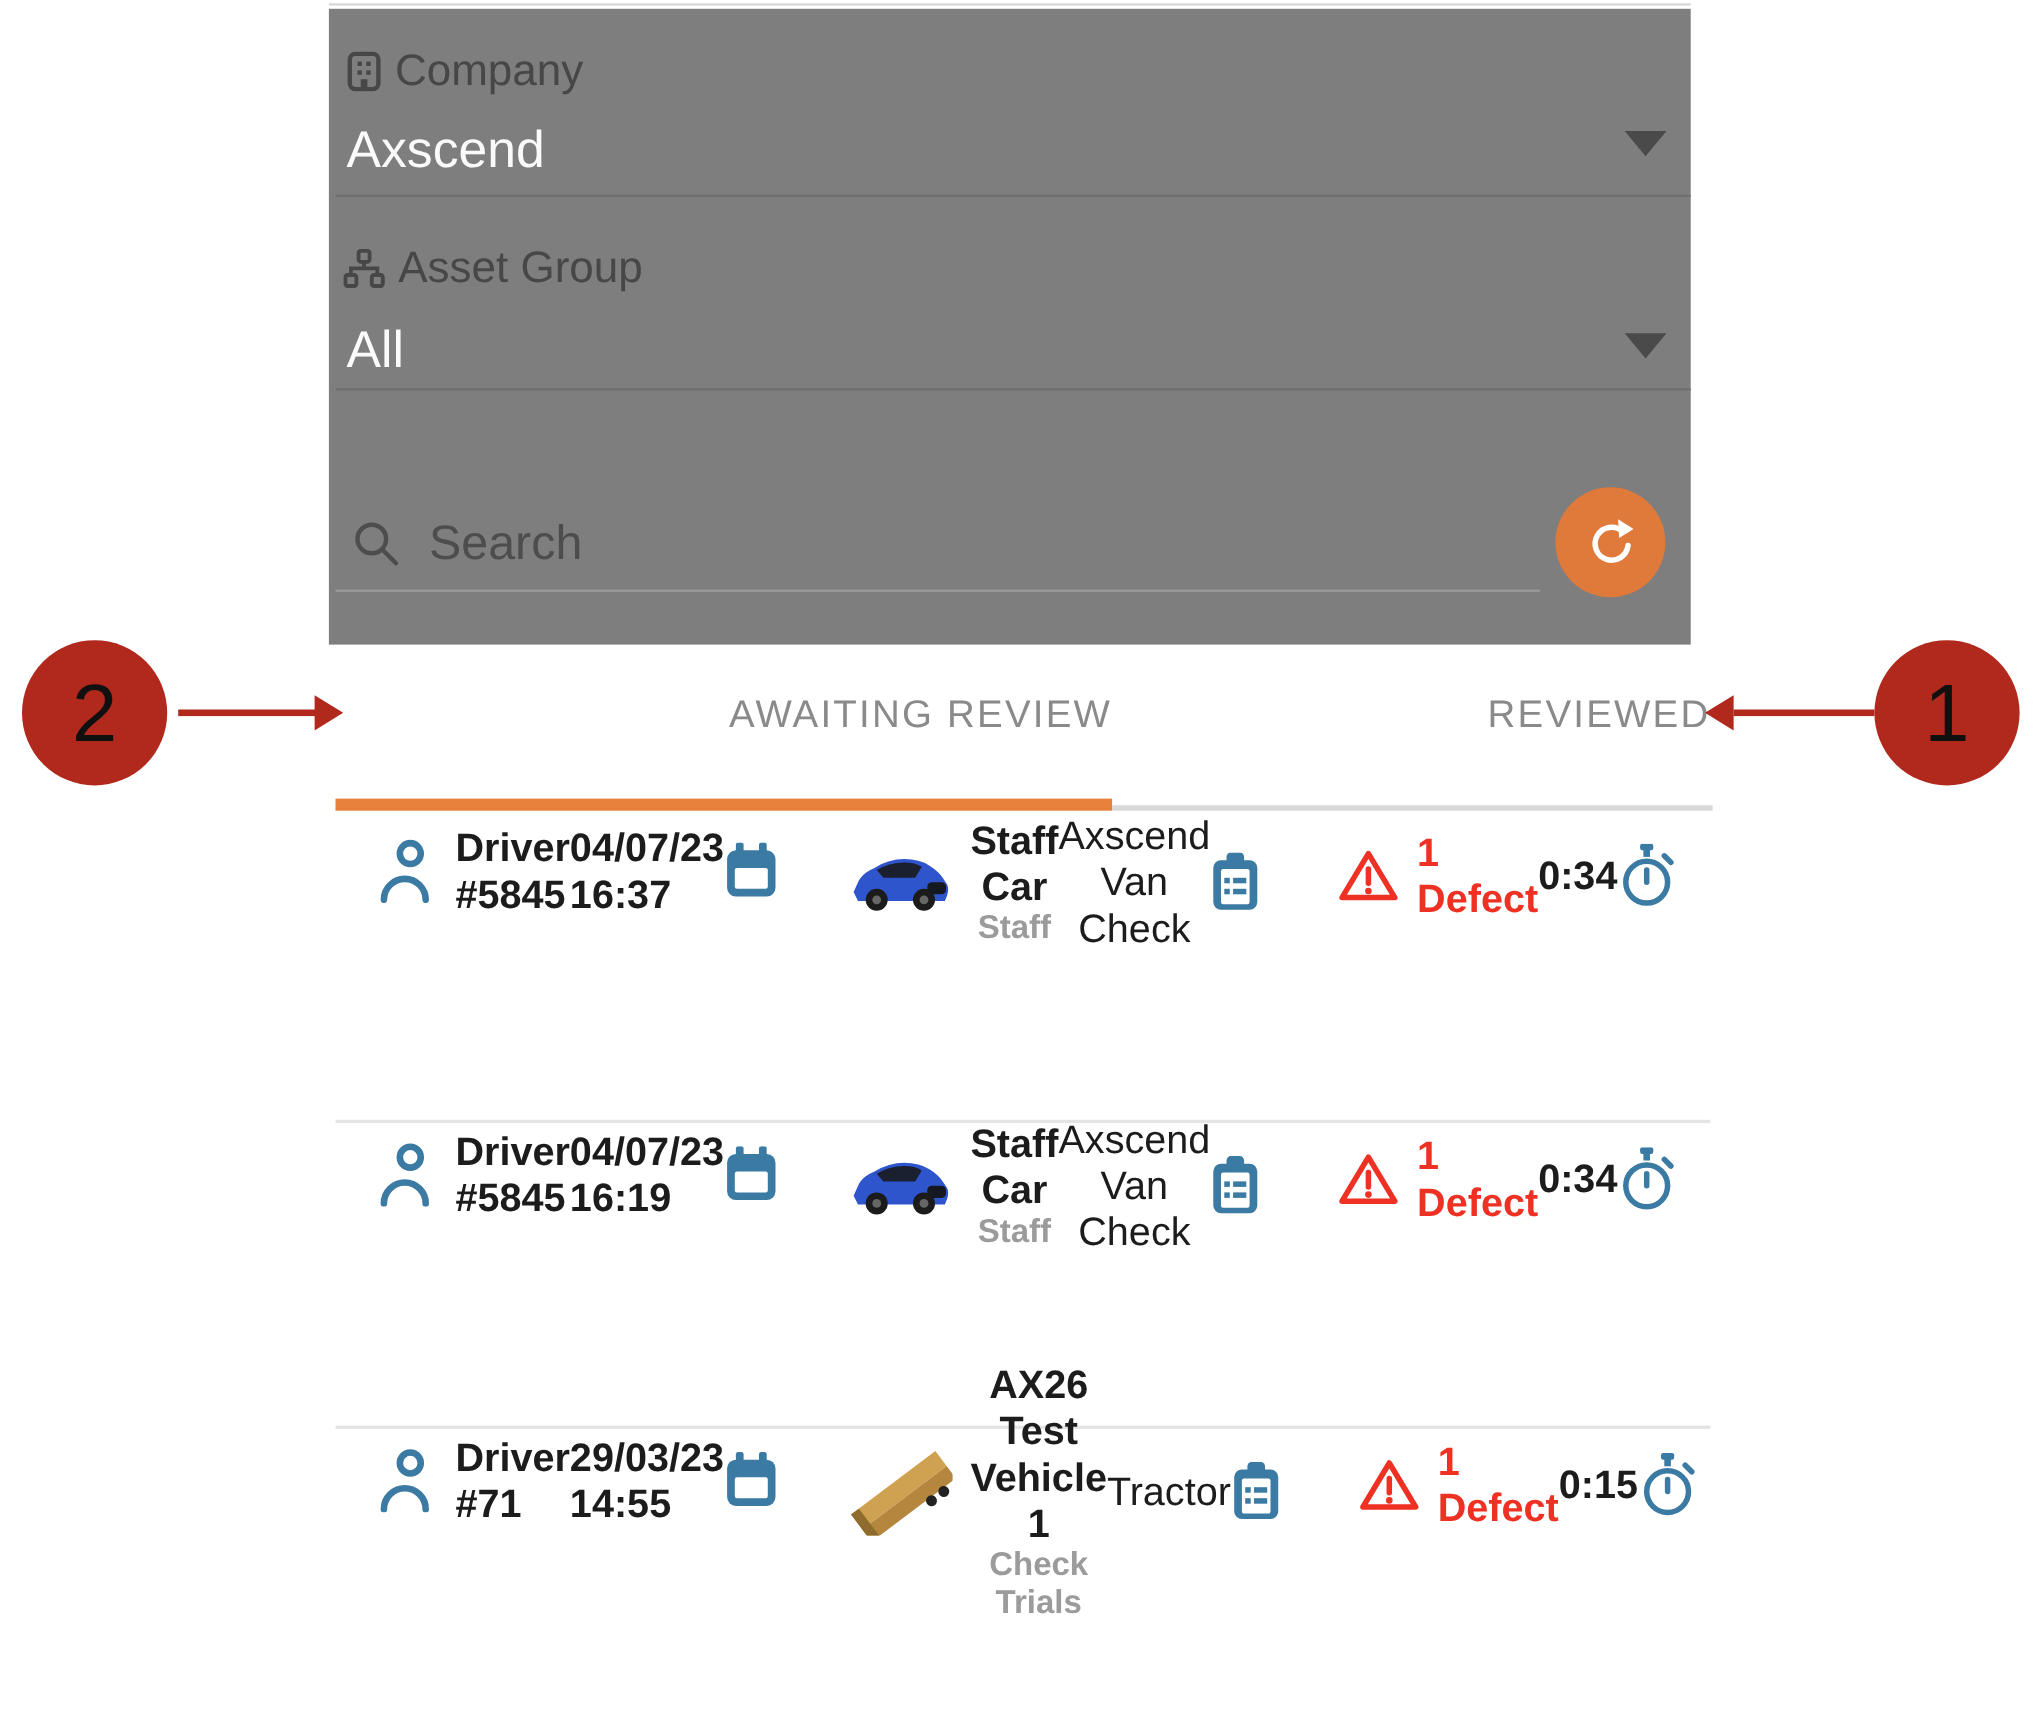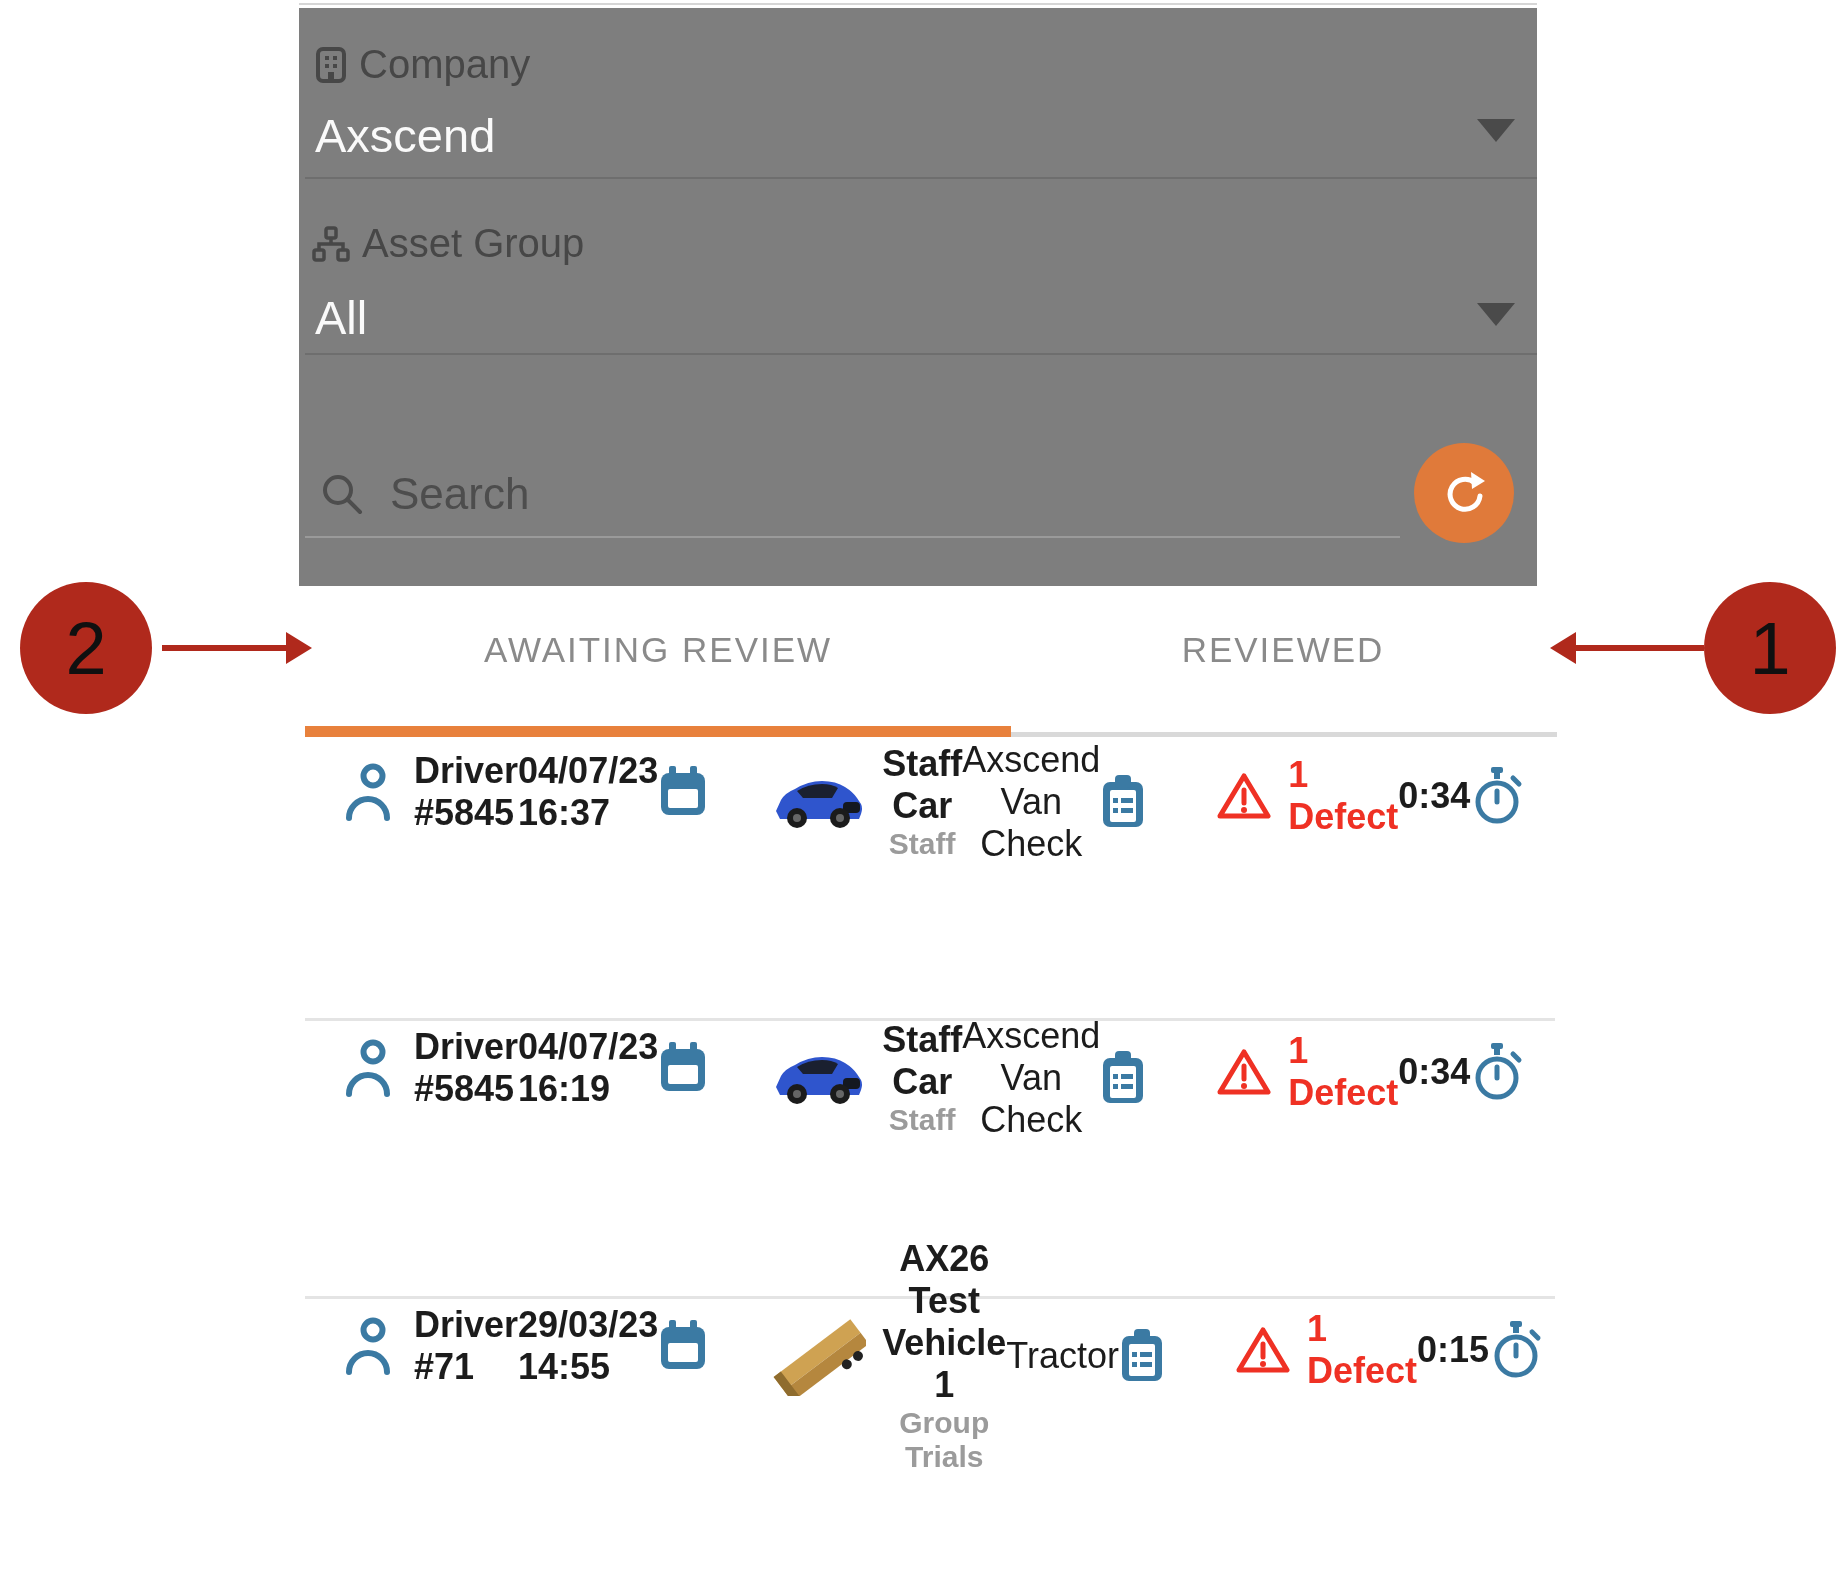--- a/index.html
+++ b/index.html
@@ -14,21 +14,21 @@
   .caret{position:absolute;width:0;height:0;border-left:19px solid transparent;border-right:19px solid transparent;border-top:23px solid #4a4a4a;}
   .p-divider{position:absolute;left:305px;width:1232px;height:2px;background:#6e6e6e;}
   .search-row{position:absolute;left:318px;top:468px;display:flex;align-items:center;gap:22px;}
   .search-input{background:transparent;border:none;outline:none;font-size:44px;color:#e9e9e9;width:900px;}
   .search-input::placeholder{color:#4d4d4d;opacity:1;}
   .search-underline{position:absolute;left:305px;top:536px;width:1095px;height:2px;background:#9a9a9a;}
   .refresh-btn{position:absolute;left:1414px;top:443px;width:100px;height:100px;border-radius:50%;background:#e07a3a;border:none;display:flex;align-items:center;justify-content:center;cursor:pointer;padding:0;}
 
   
   .tabs{position:absolute;left:305px;top:600px;width:1250px;height:140px;display:flex;}
-  .tab{display:flex;align-items:flex-start;justify-content:center;padding-top:30px;color:#8a8a8a;font-size:35px;letter-spacing:2px;cursor:pointer;}
+  .tab{display:flex;align-items:flex-start;justify-content:flex-end;padding-top:30px;color:#8a8a8a;font-size:35px;letter-spacing:2px;cursor:pointer;}
   .tab-awaiting{width:706px;}
   .tab-reviewed{width:544px;}
   .tab-indicator{position:absolute;left:305px;top:726px;width:706px;height:11px;background:#e8813c;}
   .tab-track{position:absolute;left:1011px;top:732px;width:546px;height:5px;background:#d9d9d9;}
 
   
   .badge{position:absolute;width:132px;height:132px;border-radius:50%;background:#b0291c;color:#101010;display:flex;align-items:center;justify-content:center;font-size:74px;font-weight:500;}
   .arrow-line{position:absolute;height:6px;background:#b0291c;}
   .arrow-head-r{position:absolute;width:0;height:0;border-top:16px solid transparent;border-bottom:16px solid transparent;border-left:26px solid #b0291c;}
   .arrow-head-l{position:absolute;width:0;height:0;border-top:16px solid transparent;border-bottom:16px solid transparent;border-right:26px solid #b0291c;}
@@ -304,21 +304,21 @@
               <rect x="0" y="30" width="96" height="17" fill="#cfa252"></rect>
               <rect x="0" y="47" width="96" height="14" fill="#b5873e"></rect>
               <rect x="0" y="30" width="9" height="31" fill="#8f6c2e"></rect>
               <circle cx="66" cy="64" r="5" fill="#222"></circle>
               <circle cx="80" cy="64" r="5" fill="#222"></circle>
             </g>
           </svg>
         </span>
         <span class="veh-stack">
           <span class="t-main">AX26 Test Vehicle 1</span>
-          <span class="t-sub">Group Trials</span>
+          <span class="t-sub">Check Trials</span>
         </span>
       </div>
       <div class="cr">
         <span class="t-reg">Tractor</span>
         <svg class="ic" width="46" height="54" viewBox="0 0 46 54">
           <rect x="3" y="7" width="40" height="45" rx="7" fill="#3b7aa3"></rect>
           <rect x="15" y="0" width="16" height="13" rx="4" fill="#3b7aa3"></rect>
           <rect x="10" y="15" width="26" height="32" rx="2" fill="#ffffff"></rect>
           <rect x="13" y="23" width="5" height="5" fill="#3b7aa3"></rect>
             <rect x="21" y="23" width="12" height="5" fill="#3b7aa3"></rect>

